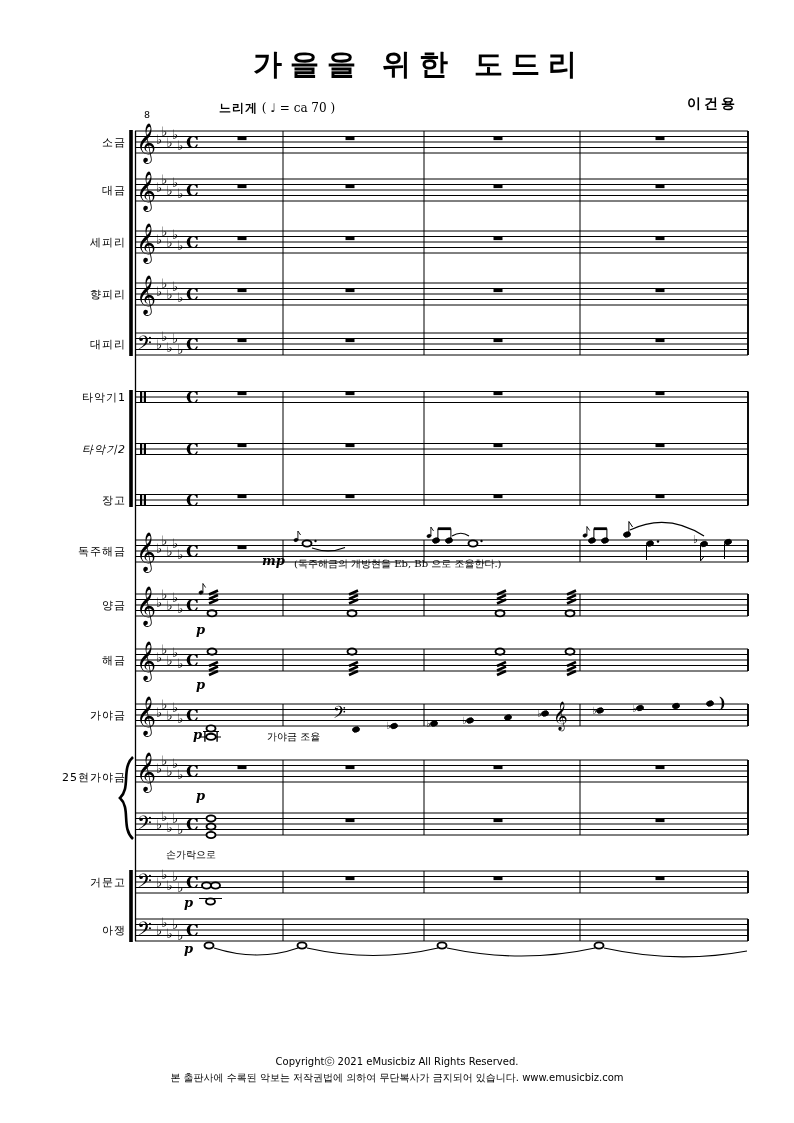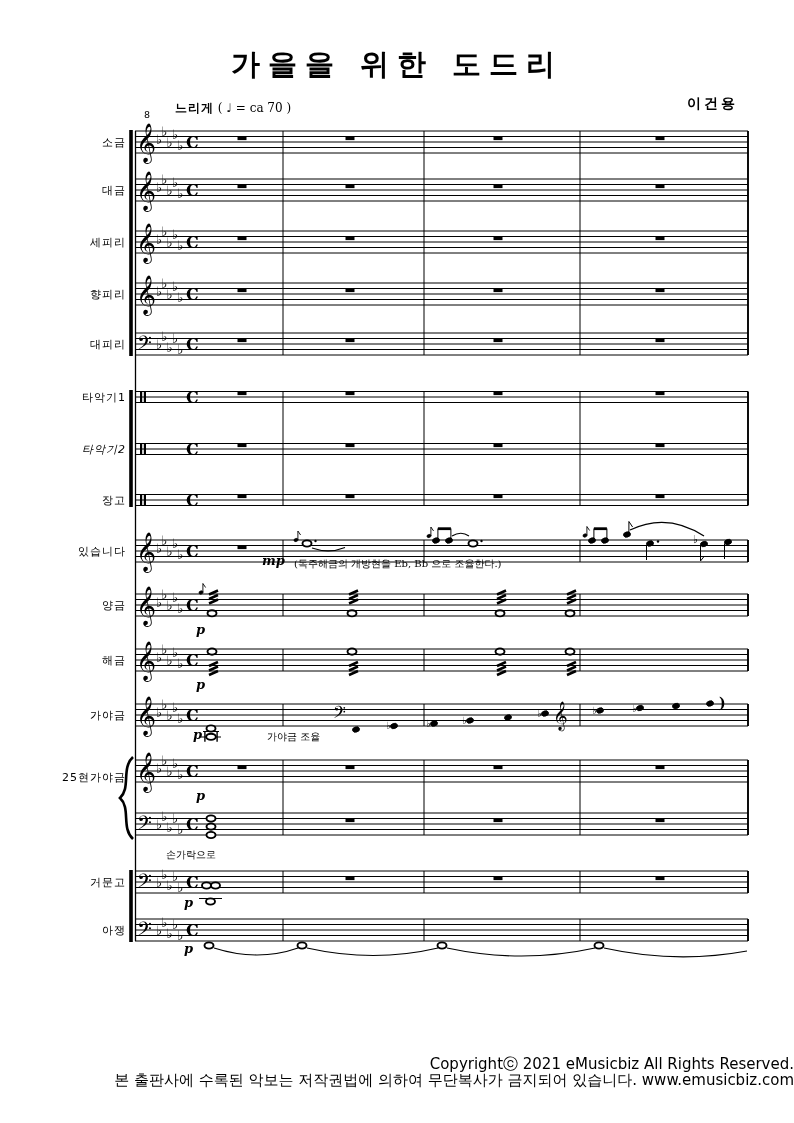--- a/index.html
+++ b/index.html
@@ -1,29 +1,29 @@
 <!DOCTYPE html>
 <html><head>
 <meta charset="utf-8">
 <style>
   html,body{margin:0;padding:0;background:#ffffff;}
   body{width:794px;height:1123px;position:relative;font-family:"DejaVu Sans",sans-serif;color:#000;}
-  .t{position:absolute;white-space:nowrap;}
+  .t{position:absolute;white-space:nowrap;padding-left:44px;}
   #title{left:0;right:0;top:45px;text-align:center;font-size:29px;font-weight:bold;letter-spacing:8px;}
   #composer{right:56px;top:95px;font-size:14px;font-weight:bold;letter-spacing:3px;}
   #tempo{left:175px;top:100px;font-size:12px;}
   #tempo .tl{font-weight:bold;letter-spacing:1px;}
   #tempo .mm{font-family:"DejaVu Serif",serif;}
   .label{position:absolute;right:668px;transform:translateY(-50%);font-size:11px;letter-spacing:1px;white-space:nowrap;}
   .dyn{position:absolute;font-family:"DejaVu Serif",serif;font-style:italic;font-weight:bold;font-size:13px;white-space:nowrap;}
   .ann{position:absolute;font-size:10px;white-space:nowrap;}
   #ann-haegeum{left:294px;top:557px;font-family:"DejaVu Serif",serif;}
   #ann-gayageum{left:267px;top:730px;font-weight:normal;}
   #ann-geomungo{left:166px;top:848px;}
-  .footer-line{position:absolute;left:0;right:0;text-align:right;font-size:15px;}
+  .footer-line{position:absolute;left:0;right:0;text-align:center;font-size:10px;}
   #footer1{top:1055px;}
   #footer2{top:1071px;}
   svg{position:absolute;left:0;top:0;}
 </style>
 </head>
 <body>
 
 <div class="t" id="title">가을을 위한 도드리</div>
 <div class="t" id="composer">이건용</div>
 <div class="t" id="tempo"><span class="tl">느리게</span> <span class="mm">( ♩ = ca 70 )</span></div>
@@ -411,21 +411,21 @@
 <div class="footer-line" id="footer2">본 출판사에 수록된 악보는 저작권법에 의하여 무단복사가 금지되어 있습니다. www.emusicbiz.com</div>
 
 <div class="label" style="top: 142px;">소금</div>
 <div class="label" style="top: 190px;">대금</div>
 <div class="label" style="top: 242px;">세피리</div>
 <div class="label" style="top: 294px;">향피리</div>
 <div class="label" style="top: 344px;">대피리</div>
 <div class="label" style="top: 397px;">타악기1</div>
 <div class="label" style="top: 449px; font-style: italic;">타악기2</div>
 <div class="label" style="top: 500px; margin-left: 32px;">장고</div>
-<div class="label" style="top: 551px;">있습니다</div>
+<div class="label" style="top: 551px;">독주해금</div>
 <div class="label" style="top: 605px;">양금</div>
 <div class="label" style="top: 660px;">해금</div>
 <div class="label" style="top: 715px;">가야금</div>
 <div class="label" style="top: 777px;">25현가야금</div>
 <div class="label" style="top: 882px;">거문고</div>
 <div class="label" style="top: 930px;">아쟁</div>
 <div class="dyn" style="left: 262px; top: 553px;">mp</div>
 <div class="dyn" style="left: 196px; top: 622px;">p</div>
 <div class="dyn" style="left: 196px; top: 677px;">p</div>
 <div class="dyn" style="left: 193px; top: 727px;">p</div>

